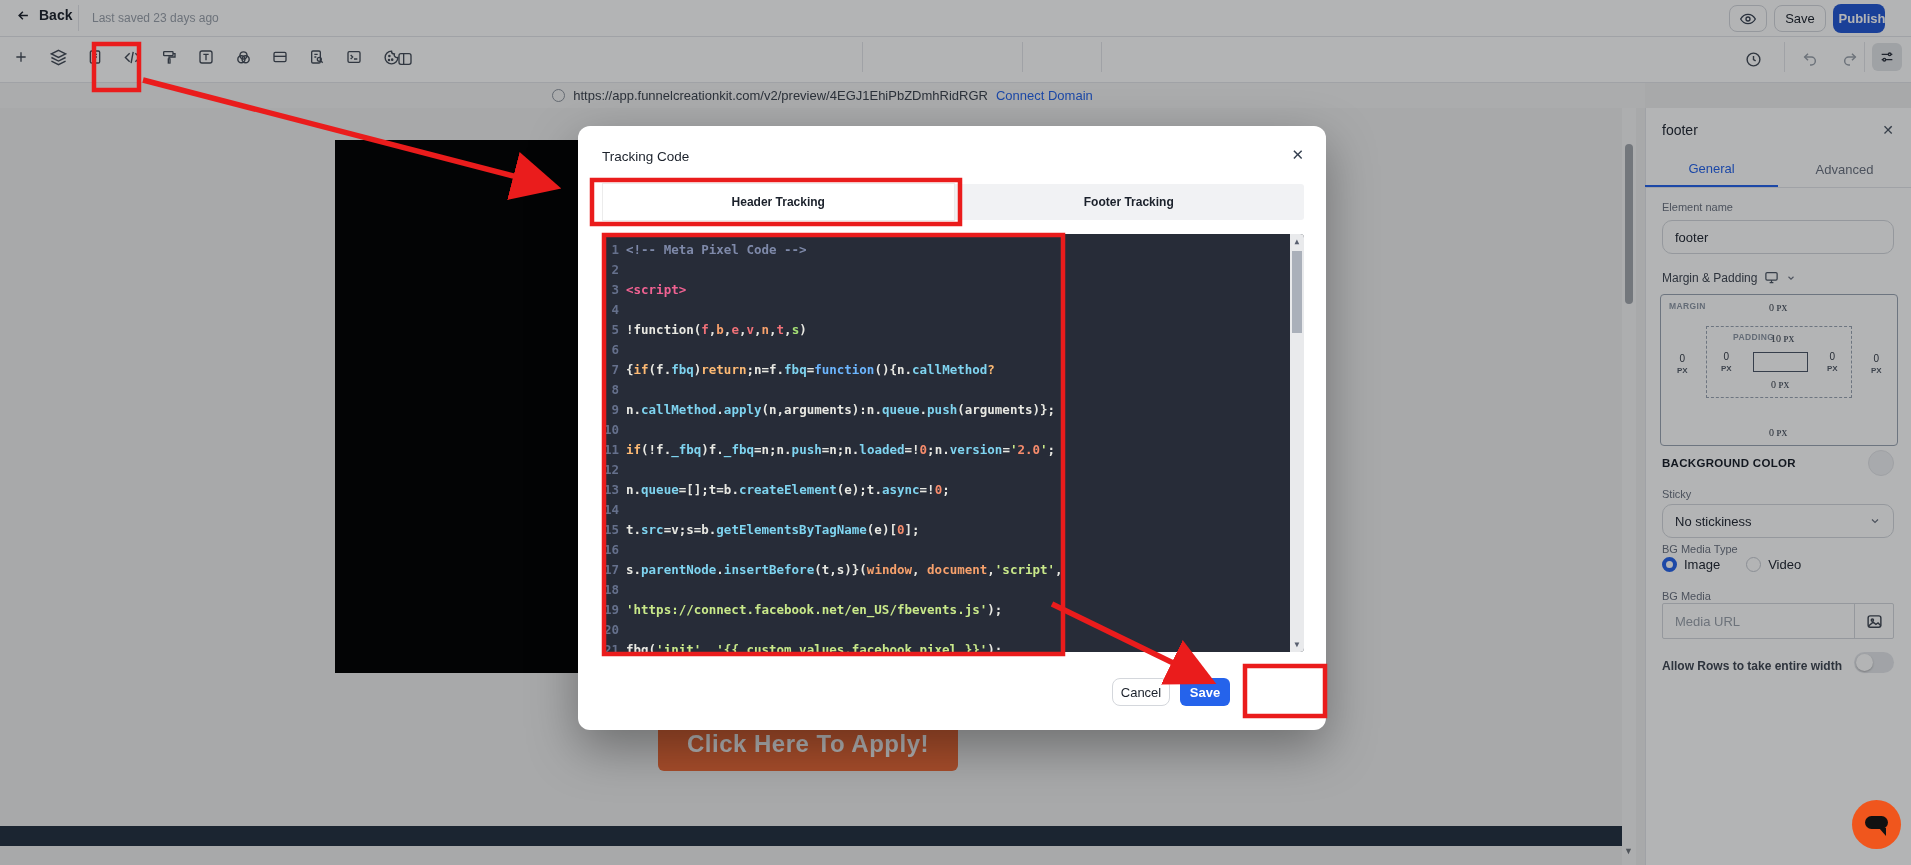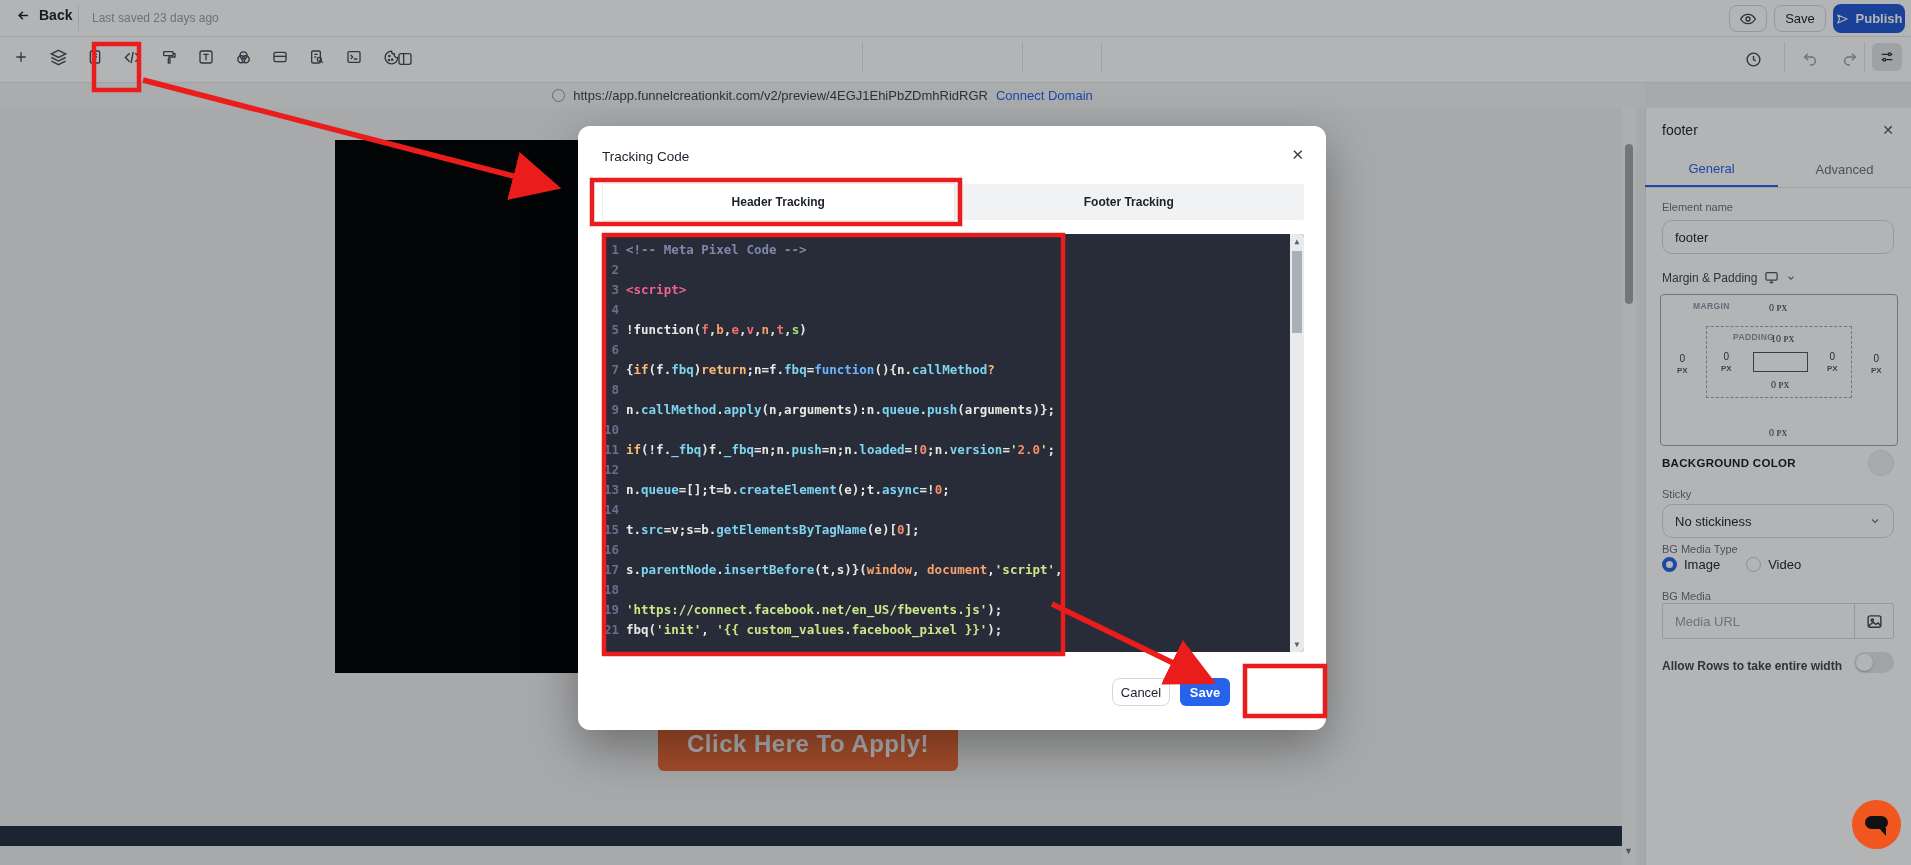--- a/index.html
+++ b/index.html
@@ -12,21 +12,21 @@
   .row1{left:0;top:0;width:1911px;height:36px;background:#fff;border-bottom:1px solid #e4e5e9;z-index:1;}
   .row2{left:0;top:37px;width:1911px;height:45px;background:#fff;border-bottom:1px solid #e4e5e9;z-index:1;}
   .urlstrip{left:0;top:83px;width:1645px;height:25px;background:#f4f4f4;z-index:1;}
   .back{left:16px;top:7px;display:flex;align-items:center;gap:8px;font-weight:bold;font-size:14px;color:#1b212b;cursor:pointer;}
   .vdiv{width:1px;background:#e4e5e9;}
   .lastsaved{left:92px;top:11px;font-size:12px;color:#9aa1ab;}
   .btn{display:flex;align-items:center;justify-content:center;border-radius:8px;font-size:13px;cursor:pointer;box-sizing:border-box;}
   .btn-outline{border:1px solid #d4d7dc;background:#fff;color:#1b212b;}
   .eye-btn{left:1729px;top:5px;width:38px;height:27px;}
   .save-btn{left:1774px;top:5px;width:52px;height:27px;}
-  .publish-btn{left:1833px;top:4px;width:72px;height:29px;background:#2257d6;color:#fff;gap:6px;font-weight:bold;}
+  .publish-btn{left:1833px;top:4px;width:52px;height:29px;background:#2257d6;color:#fff;gap:6px;font-weight:bold;}
   .toolicons{left:6px;top:42px;display:flex;align-items:center;gap:7px;}
   .ticon{width:30px;height:30px;display:flex;align-items:center;justify-content:center;border-radius:6px;color:#434b57;cursor:pointer;}
   .ticon svg{display:block;}
   .tool-div{left:378px;top:44px;height:26px;}
   .pageddl{left:880px;top:44px;width:138px;height:26px;display:flex;align-items:center;justify-content:space-between;font-size:12.5px;color:#3c434e;cursor:pointer;}
   .devbtns{left:1028px;top:43px;display:flex;gap:6px;align-items:center;}
   .devbtn{width:32px;height:28px;display:flex;align-items:center;justify-content:center;border-radius:6px;color:#3c434e;cursor:pointer;}
   .devbtn.active{background:#e3e5e8;}
   .histbtn{left:1738px;top:44px;}
   .undoredo{left:1795px;top:44px;display:flex;gap:10px;}
@@ -316,21 +316,21 @@
     <span>Margin &amp; Padding</span>
     <svg width="15" height="15" viewBox="0 0 24 24" fill="none" stroke="#4b5563" stroke-width="2">
         <rect x="3" y="4" width="18" height="12" rx="2"></rect>
         <path d="M9 20h6M12 16v4"></path>
       </svg>
     <svg width="10" height="10" viewBox="0 0 24 24" fill="none" stroke="#6b7280" stroke-width="2.6">
         <path d="M6 9l6 6 6-6"></path>
       </svg>
   </div>
   <div class="abs boxmodel">
-    <span class="bm-caption" style="left:8px;top:6px;margin-left:24px;">MARGIN</span>
+    <span class="bm-caption" style="left:8px;top:6px;">MARGIN</span>
     <span class="bm-val" style="left:108px;top:7px;"><span>0</span> <b>PX</b></span>
     <span class="bm-val" style="left:108px;top:132px;"><span>0</span> <b>PX</b></span>
     <span class="bm-side" style="left:16px;top:58px;"><span>0</span><br><b>PX</b></span>
     <span class="bm-side" style="left:210px;top:58px;"><span>0</span><br><b>PX</b></span>
     <div class="padbox">
       <span class="bm-caption" style="left:6px;top:5px;margin-left:20px;">PADDING</span>
       <span class="bm-val" style="left:64px;top:6px;"><span>10</span> <b>PX</b></span>
       <span class="bm-val" style="left:64px;top:52px;"><span>0</span> <b>PX</b></span>
       <span class="bm-side" style="left:14px;top:24px;"><span>0</span><br><b>PX</b></span>
       <span class="bm-side" style="left:120px;top:24px;"><span>0</span><br><b>PX</b></span>
@@ -400,20 +400,21 @@
           <div class="code-line"><span class="ln">10</span></div>
           <div class="code-line"><span class="ln">11</span><span class="tok-kw">if</span><span class="tok-plain">(!f.</span><span class="tok-prop">_fbq</span><span class="tok-plain">)f.</span><span class="tok-prop">_fbq</span><span class="tok-plain">=n;n.</span><span class="tok-prop">push</span><span class="tok-plain">=n;n.</span><span class="tok-prop">loaded</span><span class="tok-plain">=!</span><span class="tok-num">0</span><span class="tok-plain">;n.</span><span class="tok-prop">version</span><span class="tok-plain">=</span><span class="tok-str">'</span><span class="tok-num">2.0</span><span class="tok-str">'</span><span class="tok-plain">;</span></div>
           <div class="code-line"><span class="ln">12</span></div>
           <div class="code-line"><span class="ln">13</span><span class="tok-plain">n.</span><span class="tok-prop">queue</span><span class="tok-plain">=[];t=b.</span><span class="tok-prop">createElement</span><span class="tok-plain">(e);t.</span><span class="tok-prop">async</span><span class="tok-plain">=!</span><span class="tok-num">0</span><span class="tok-plain">;</span></div>
           <div class="code-line"><span class="ln">14</span></div>
           <div class="code-line"><span class="ln">15</span><span class="tok-plain">t.</span><span class="tok-prop">src</span><span class="tok-plain">=v;s=b.</span><span class="tok-prop">getElementsByTagName</span><span class="tok-plain">(e)[</span><span class="tok-num">0</span><span class="tok-plain">];</span></div>
           <div class="code-line"><span class="ln">16</span></div>
           <div class="code-line"><span class="ln">17</span><span class="tok-plain">s.</span><span class="tok-prop">parentNode</span><span class="tok-plain">.</span><span class="tok-prop">insertBefore</span><span class="tok-plain">(t,s)}(</span><span class="tok-po">window</span><span class="tok-plain">, </span><span class="tok-po">document</span><span class="tok-plain">,</span><span class="tok-str">'script'</span><span class="tok-plain">,</span></div>
           <div class="code-line"><span class="ln">18</span></div>
           <div class="code-line"><span class="ln">19</span><span class="tok-str">'https://connect.facebook.net/en_US/fbevents.js'</span><span class="tok-plain">);</span></div>
+          <div class="code-line"><span class="ln">20</span></div>
           <div class="code-line"><span class="ln">21</span><span class="tok-plain">fbq(</span><span class="tok-str">'init'</span><span class="tok-plain">, </span><span class="tok-str">'{{ custom_values.facebook_pixel }}'</span><span class="tok-plain">);</span></div>
         </div>
       <div class="escroll">
         <div class="up">▲</div>
         <div class="ethumb"></div>
         <div class="dn">▼</div>
       </div>
     </div>
     <div class="btn btn-outline m-cancel">Cancel</div>
     <div class="btn m-save">Save</div>

